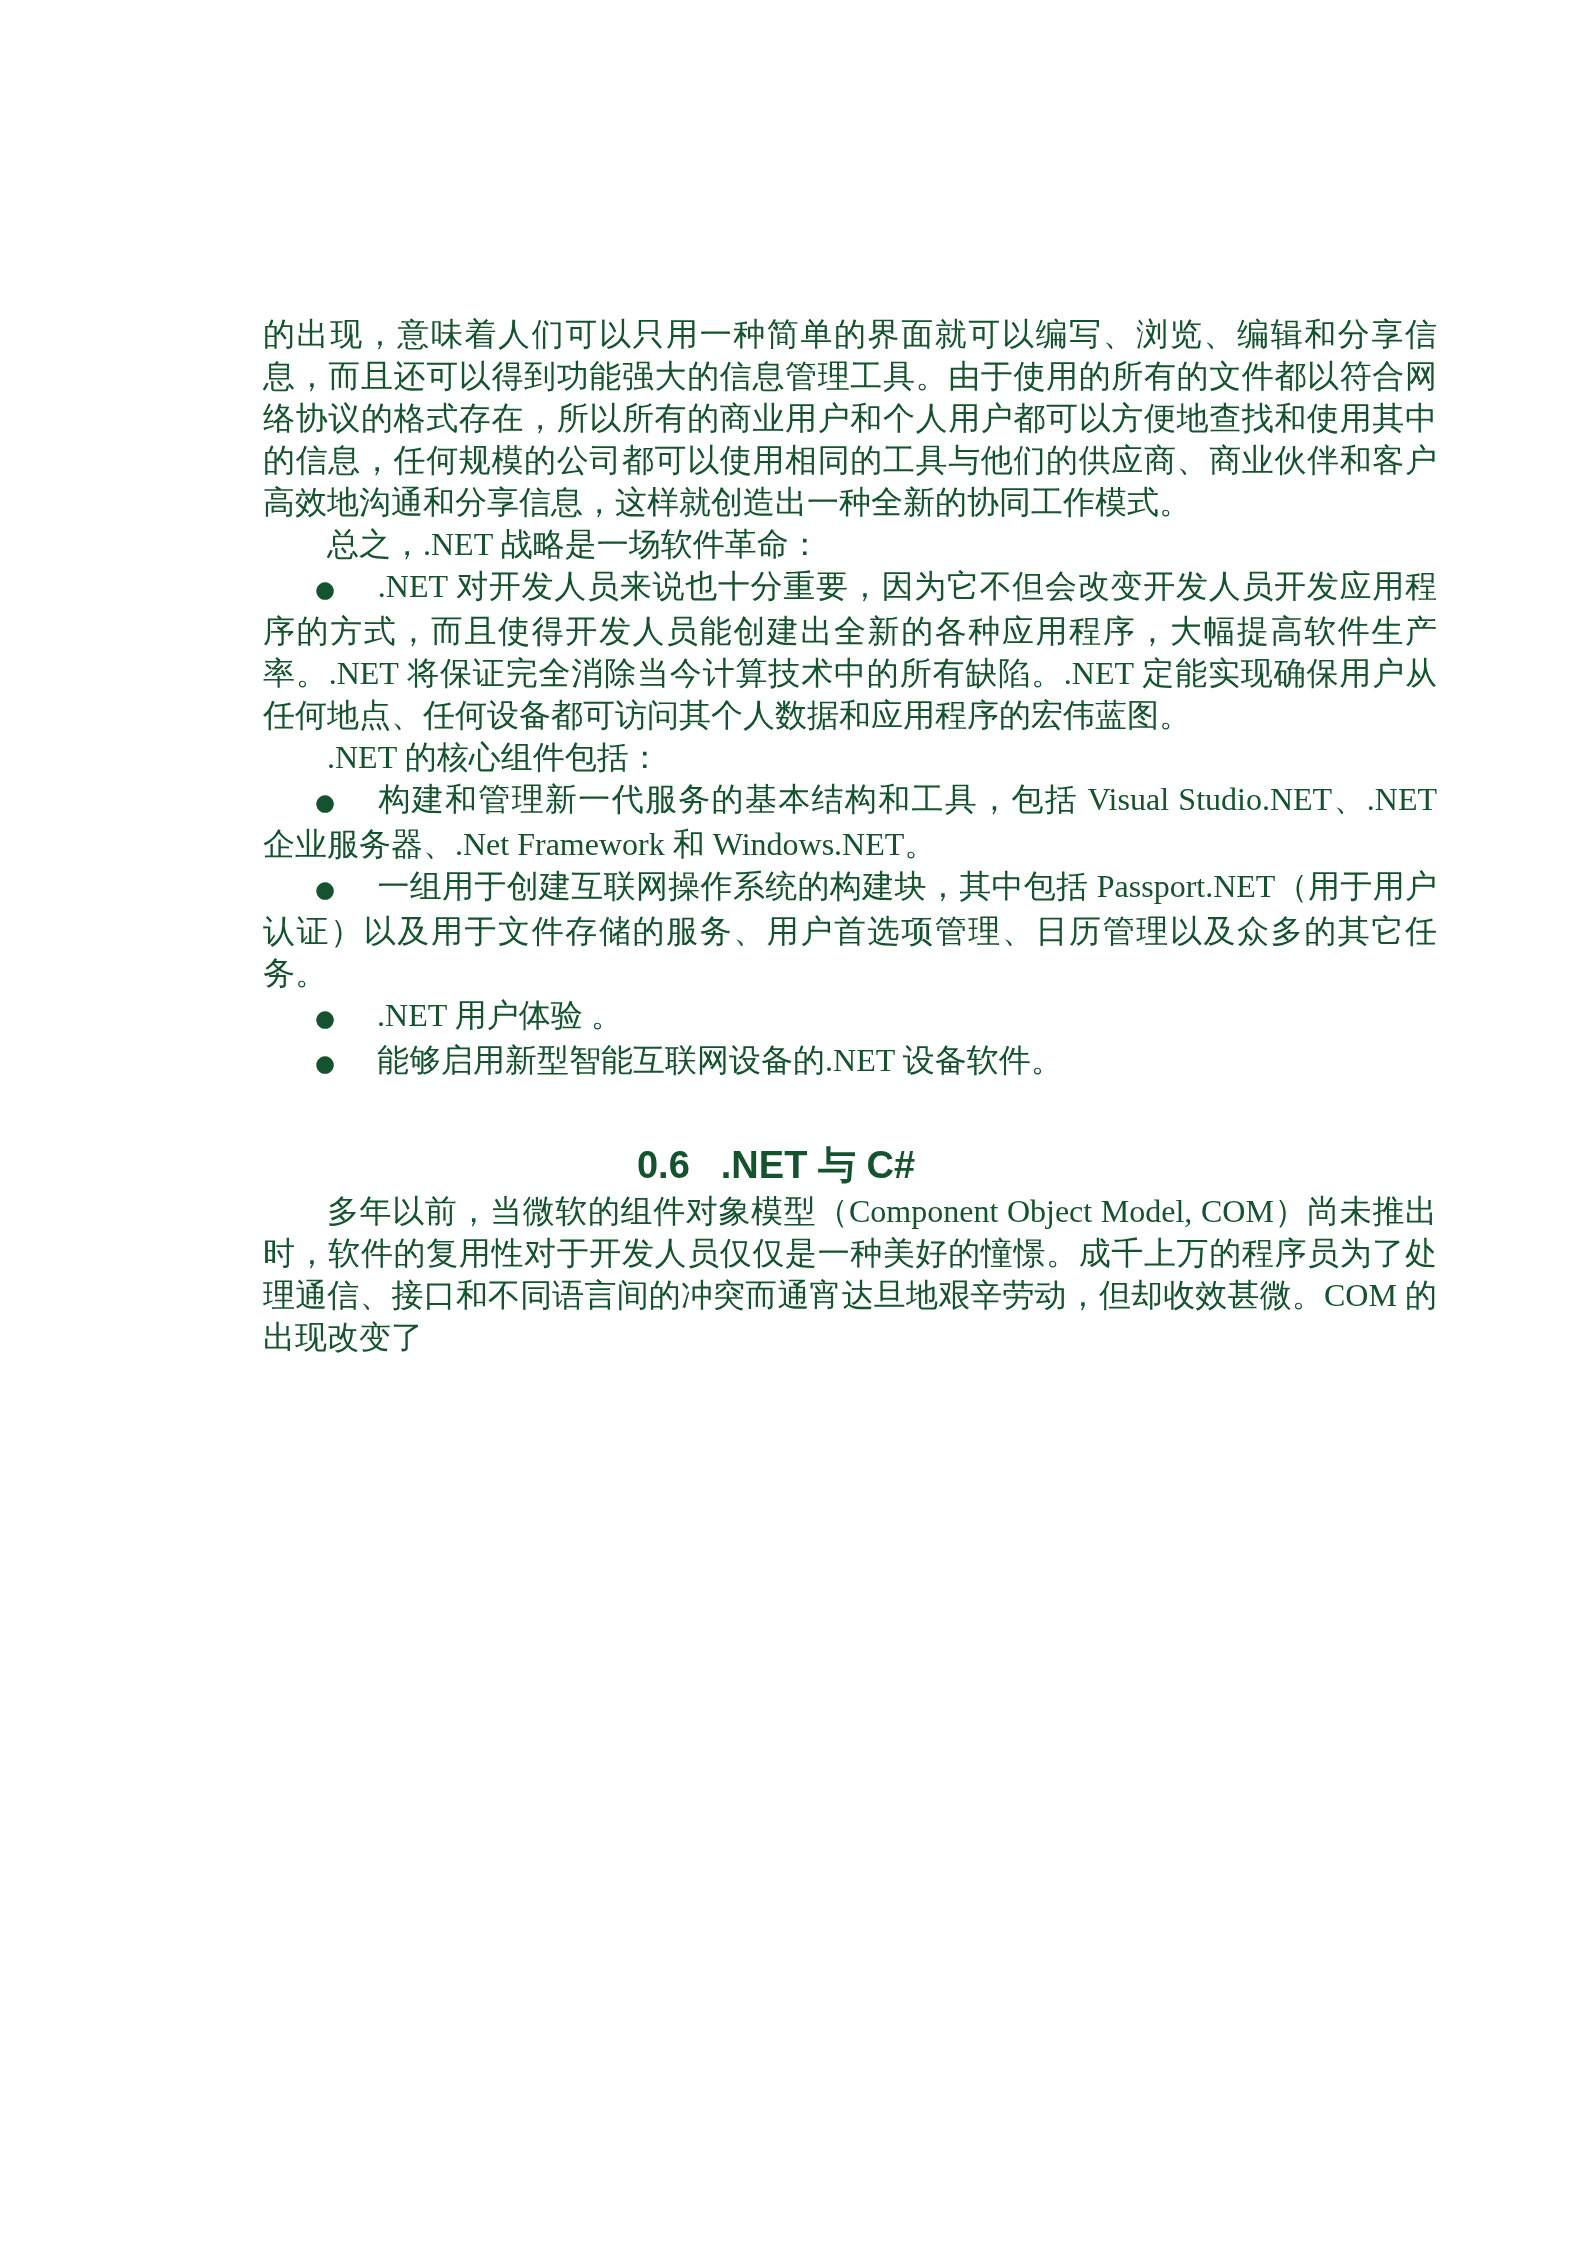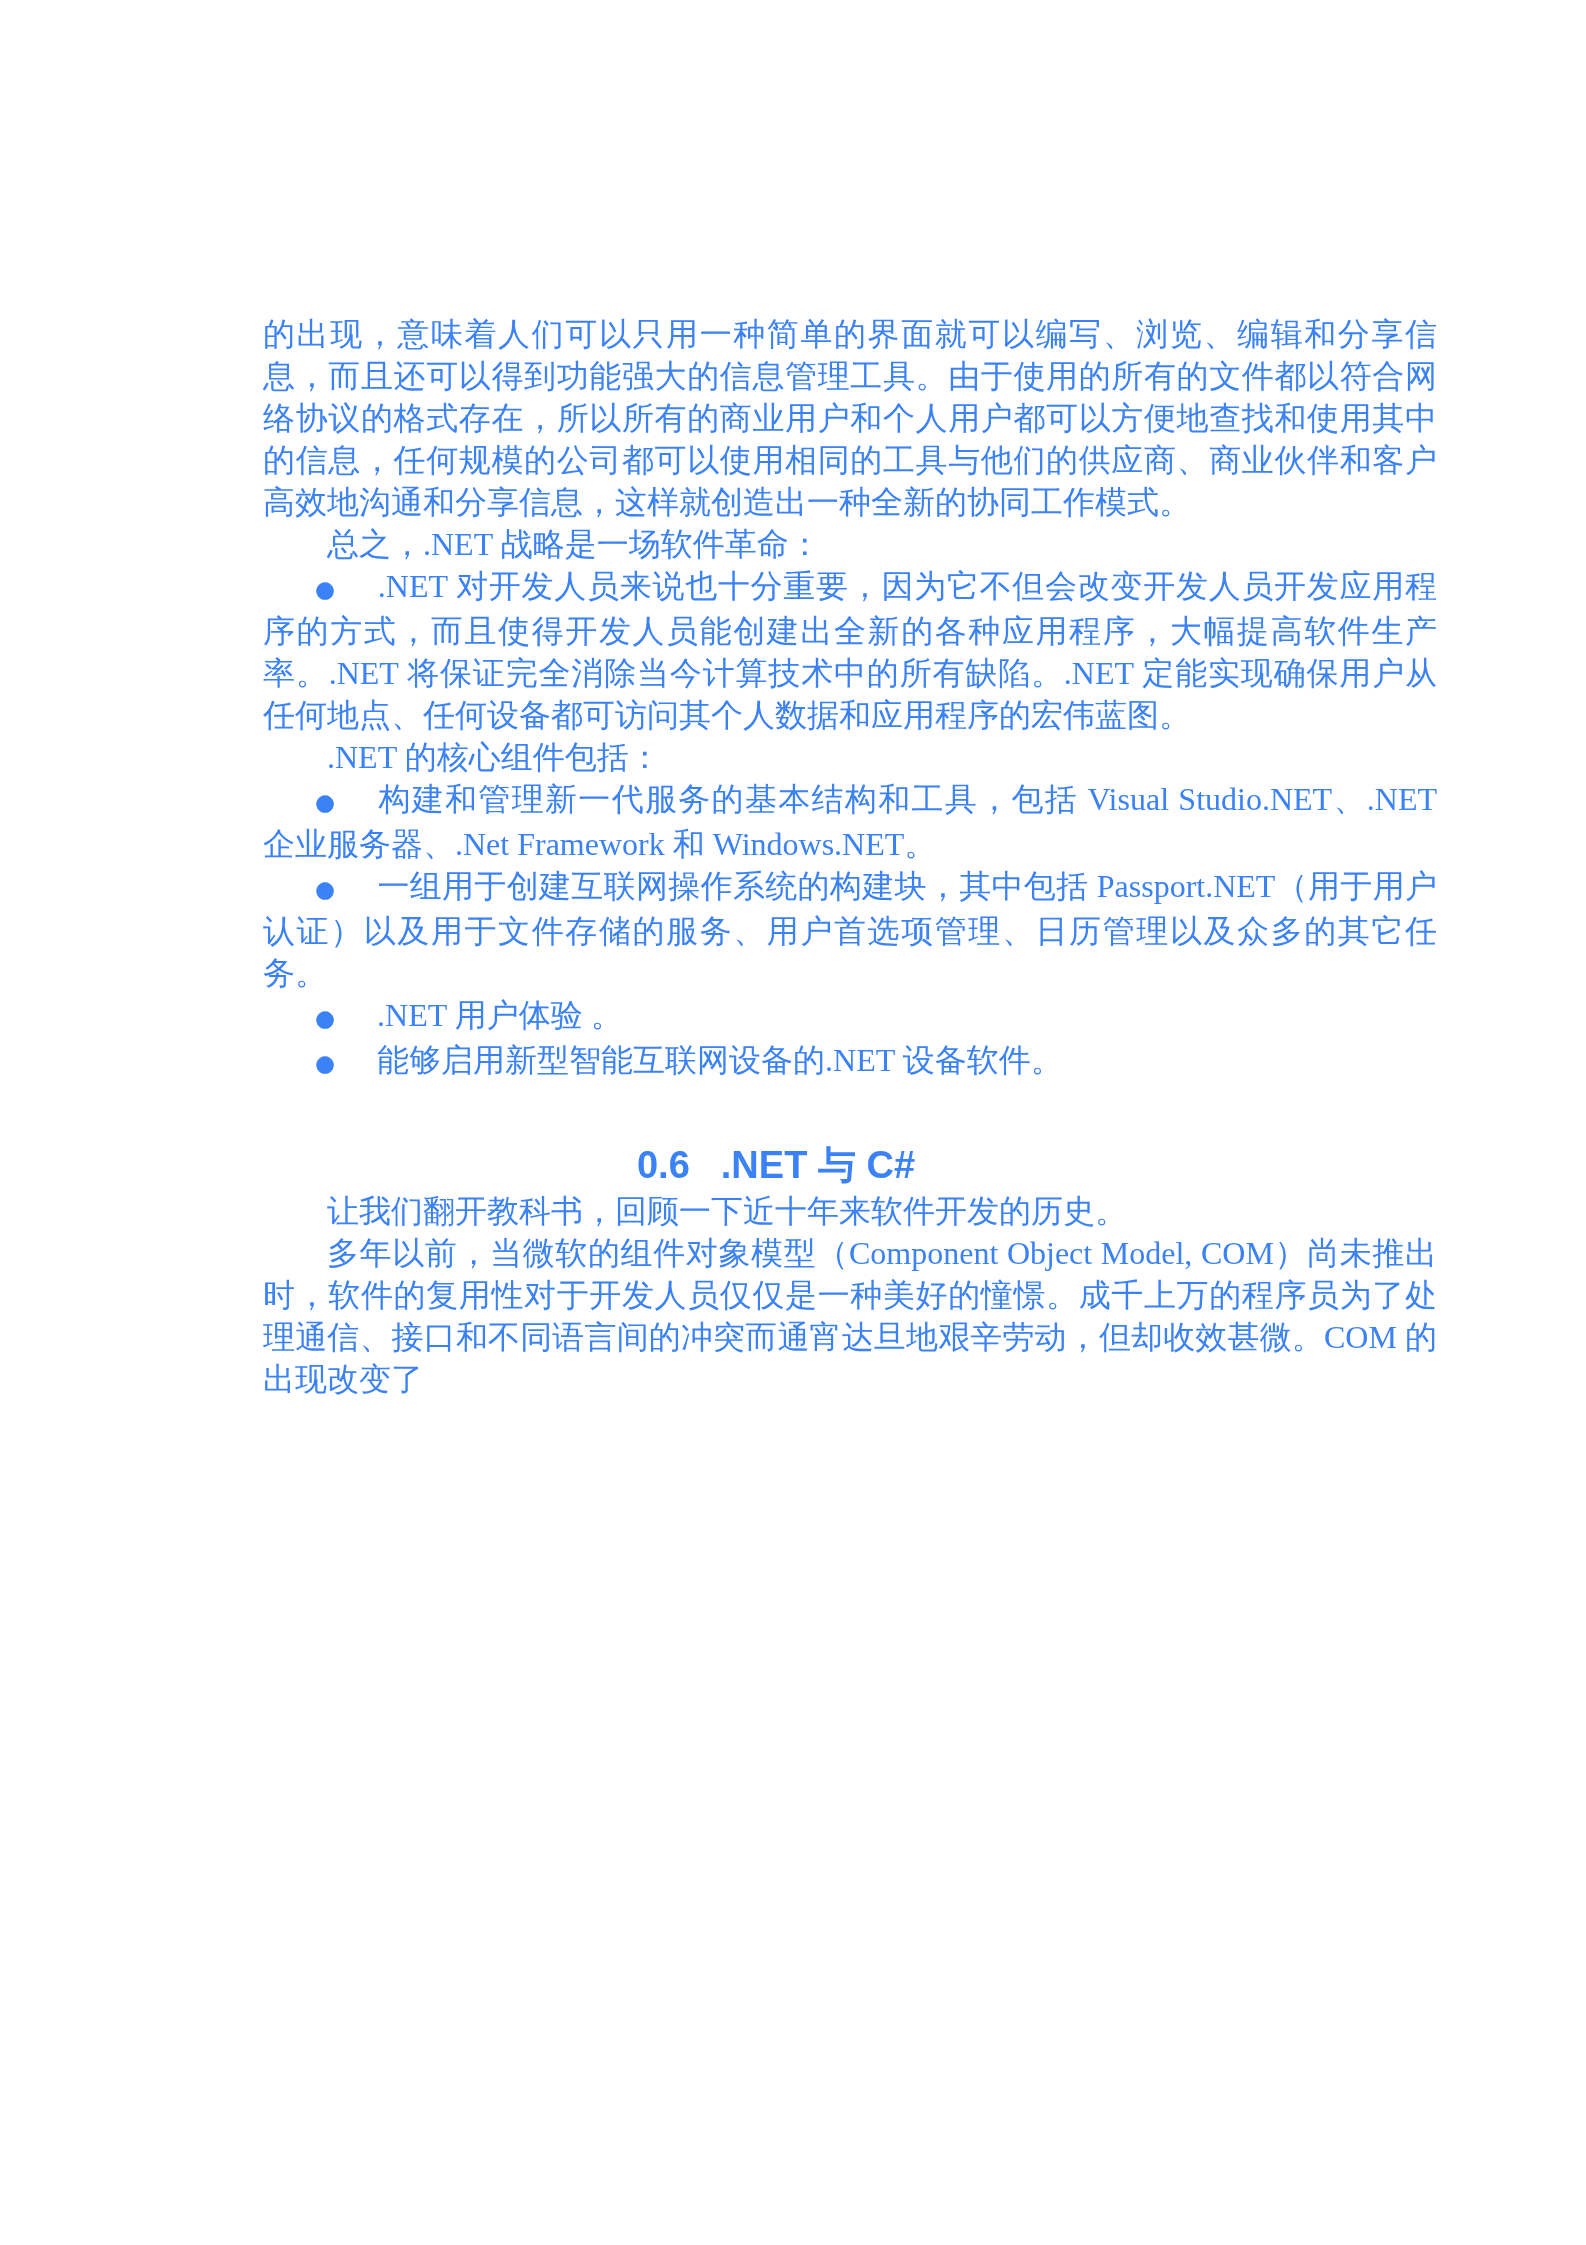--- a/index.html
+++ b/index.html
@@ -1,21 +1,21 @@
 <!DOCTYPE html>
 <html lang="zh"><head>
 <meta charset="utf-8">
 <style>
   html, body { margin: 0; padding: 0; background: #ffffff; }
   .page {
     position: relative;
     width: 1586px;
     height: 2020px;
     background: #ffffff;
-    color: #3b82f6;
+    color: #14532d;
     overflow: hidden;
   }
   .content {
     position: absolute;
     left: 263px;
     top: 313px;
     width: 1174px;
     font-family: "Liberation Serif", "DejaVu Serif", serif;
     font-size: 32px;
     line-height: 42px;
@@ -75,18 +75,17 @@
 
     <p class="bullet"><span class="dot">●</span><span>一组用于创建互联网操作系统的构建块，其中包括 Passport.NET（用于用户认证）以及用于文件存储的服务、用户首选项管理、日历管理以及众多的其它任务。</span></p>
 
     <p class="bullet"><span class="dot">●</span><span>.NET 用户体验 。</span></p>
 
     <p class="bullet"><span class="dot">●</span><span>能够启用新型智能互联网设备的.NET 设备软件。</span></p>
 
     <p class="sec-title"><span class="num">0.6</span><span>.NET 与 C#</span></p>
 
 
-    <p class="indent">让我们翻开教科书，回顾一下近十年来软件开发的历史。</p>
 
     <p class="indent">多年以前，当微软的组件对象模型（Component Object Model, COM）尚未推出时，软件的复用性对于开发人员仅仅是一种美好的憧憬。成千上万的程序员为了处理通信、接口和不同语言间的冲突而通宵达旦地艰辛劳动，但却收效甚微。COM 的出现改变了</p>
 
   </div>
 </div>
 
 </body></html>

